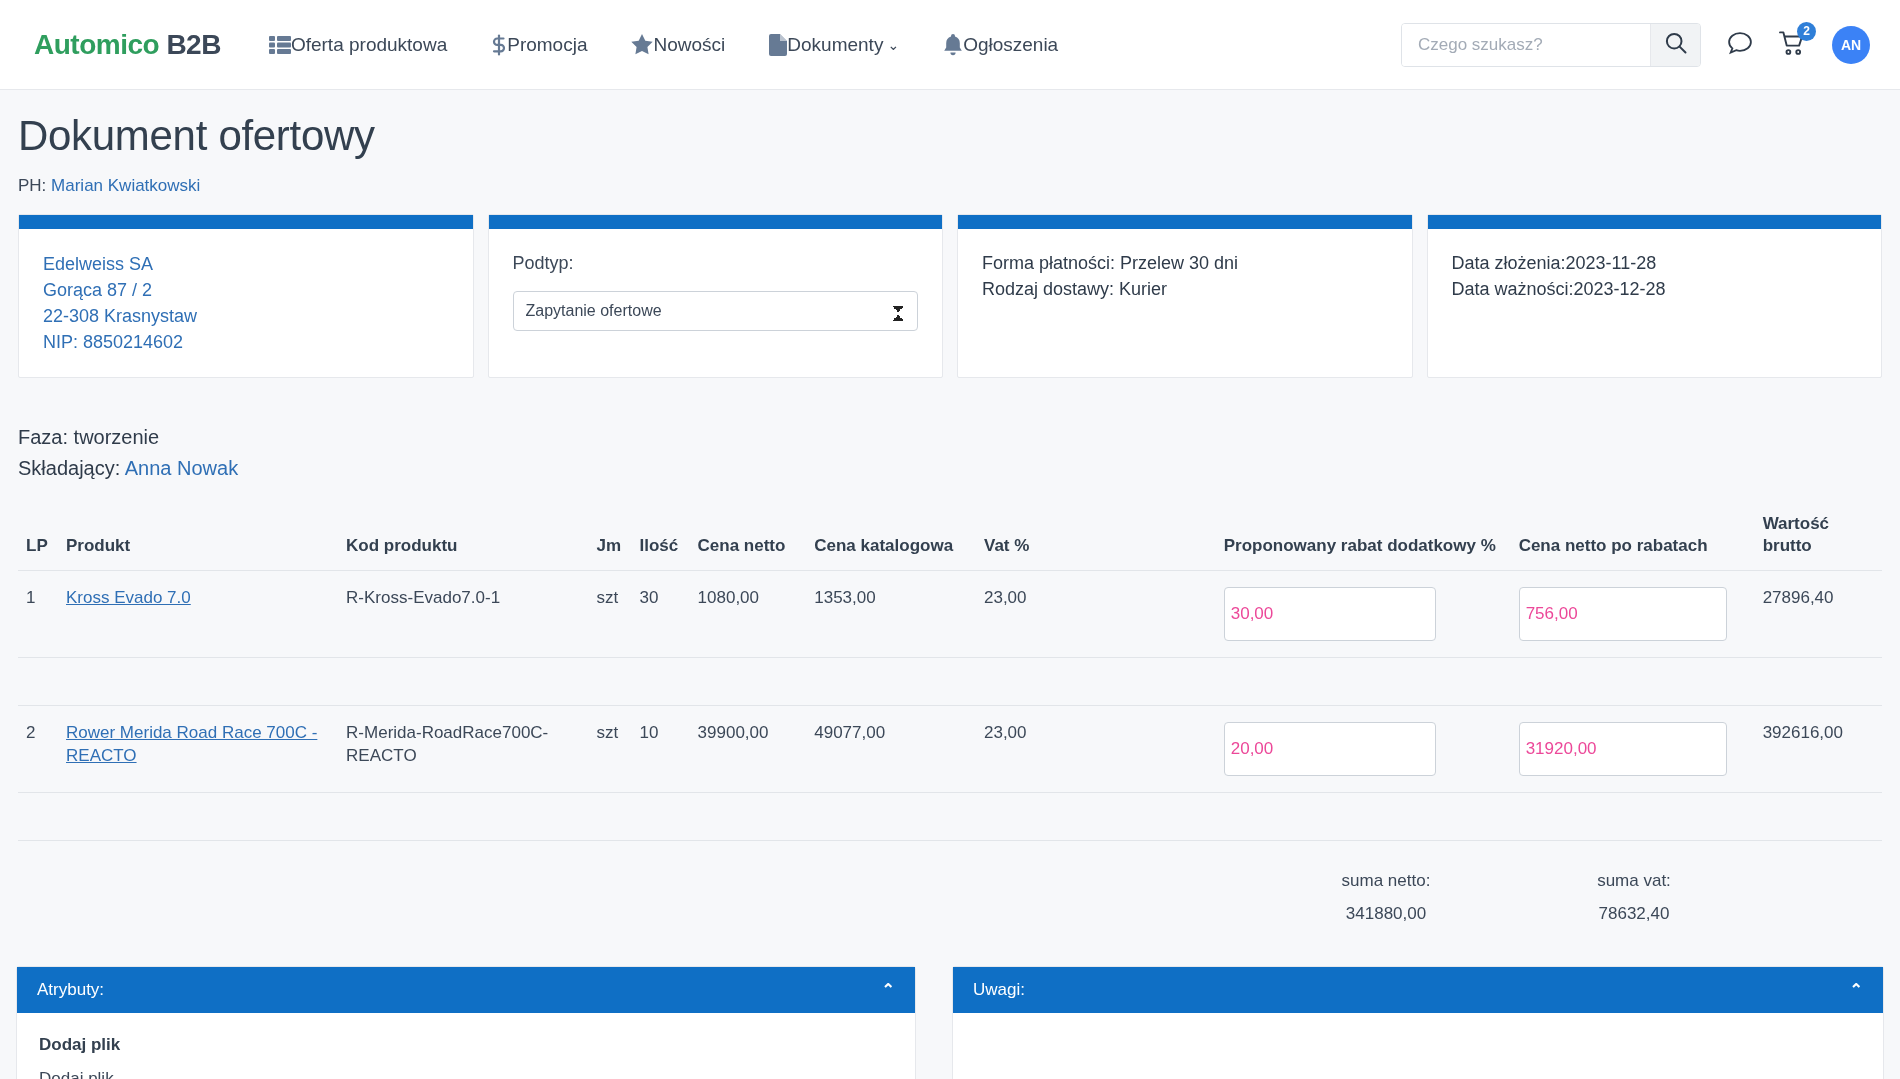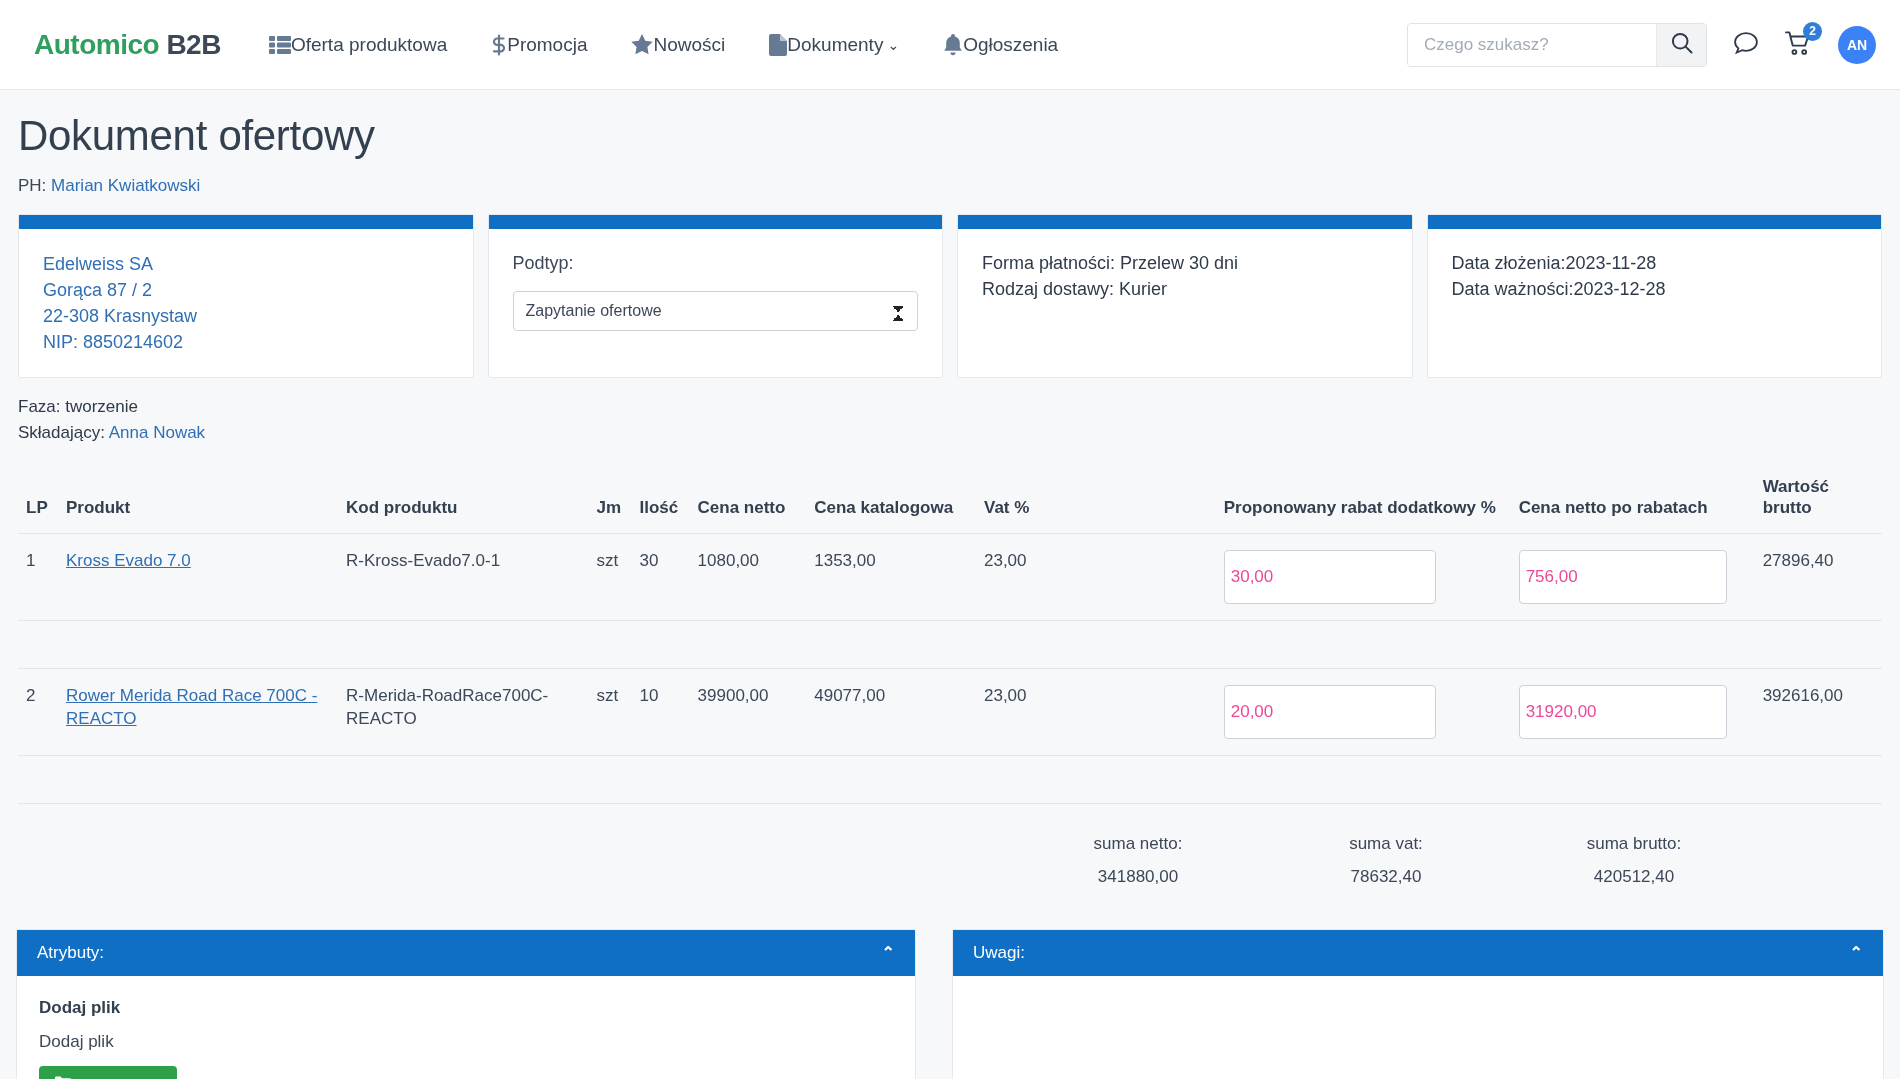--- a/index.html
+++ b/index.html
@@ -49,21 +49,21 @@
     align-items: center;
   }
   .caret {
     margin-left: 4px;
     color: #3c4858;
     font-size: 14px;
   }
 
   .nav-right {
     position: absolute;
-    right: 24px;
+    right: 30px;
     top: 0;
     height: 90px;
     display: flex;
     align-items: center;
     gap: 0;
   }
   .searchbox {
     display: flex;
     align-items: stretch;
     border: 1px solid #dfe3e8;
@@ -189,22 +189,22 @@
       calc(100% - 19px) 14px,
       calc(100% - 13px) 14px,
       calc(100% - 13px) 23px,
       calc(100% - 19px) 23px;
     background-size: 6px 6px, 6px 6px, 6px 6px, 6px 6px;
     background-repeat: no-repeat;
   }
 
   
   .meta {
-    margin-top: 16px;
-    font-size: 17px;
+    margin-top: 44px;
+    font-size: 20px;
     line-height: 1.52;
   }
 
   
   .tbl-wrap { margin-top: 30px; }
   table.items {
     width: 100%;
     border-collapse: collapse;
     font-size: 17px;
   }
@@ -570,24 +570,20 @@
 
   <div class="totals">
     <div class="tot-col">
       <div class="tot-lbl">suma netto:</div>
       <div class="tot-val">341880,00</div>
     </div>
     <div class="tot-col">
       <div class="tot-lbl">suma vat:</div>
       <div class="tot-val">78632,40</div>
     </div>
-    <div class="tot-col">
-      <div class="tot-lbl">suma brutto:</div>
-      <div class="tot-val">420512,40</div>
-    </div>
     <div class="tot-spacer"></div>
   </div>
 </div>
 
 <div class="panels">
 
   <div class="panel left">
     <div class="panel-head">
       <span>Atrybuty:</span>
       <span class="chev">⌃</span>

